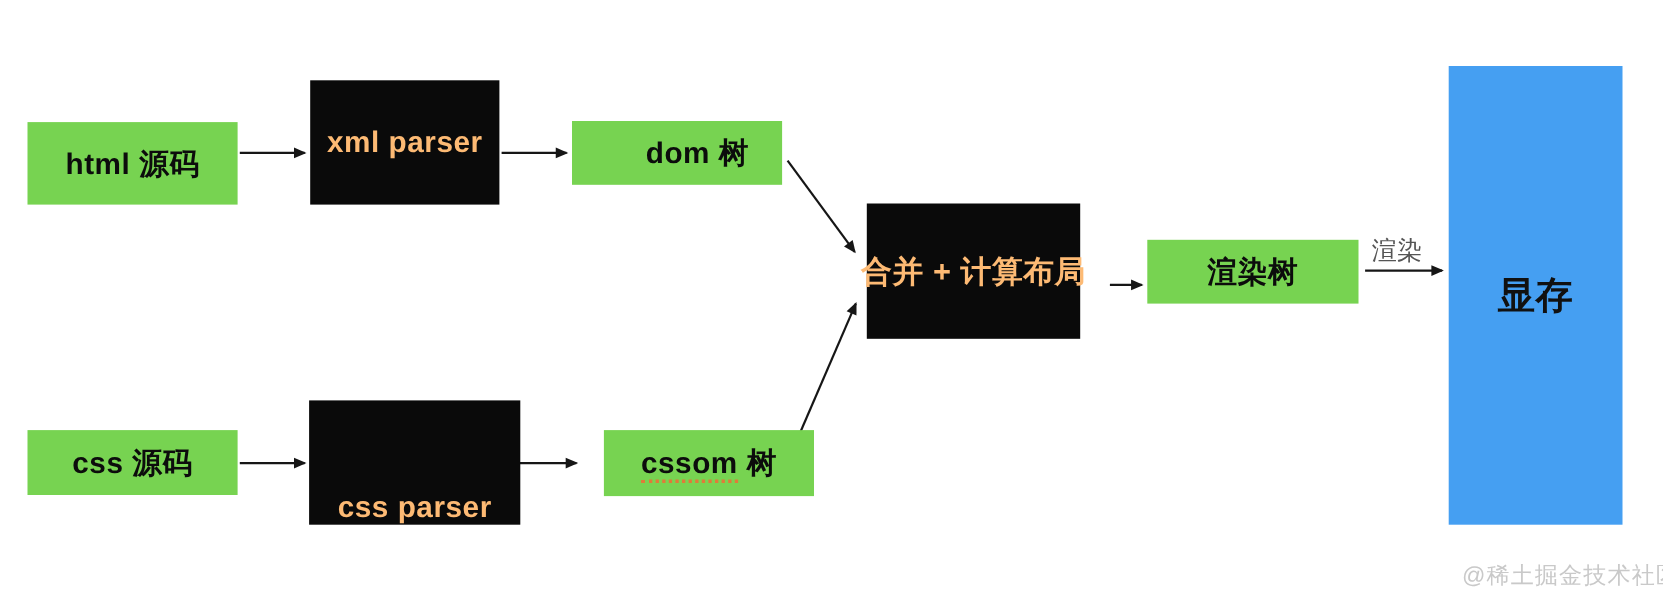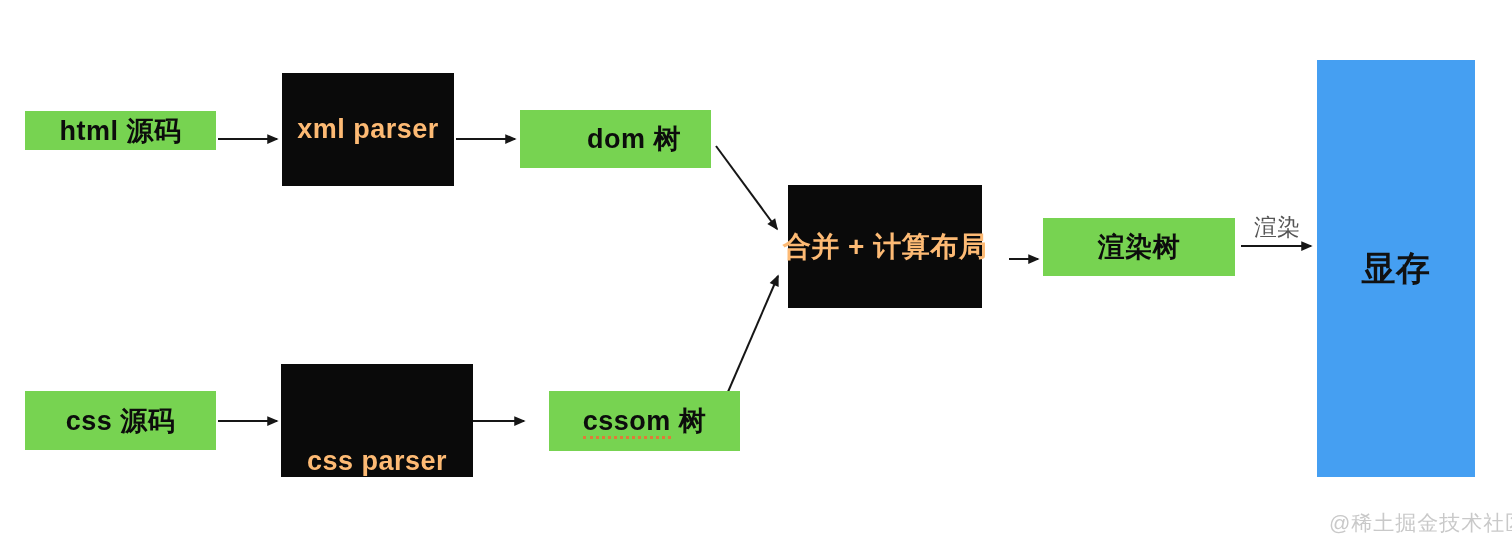--- a/index.html
+++ b/index.html
@@ -53,21 +53,21 @@
   }
   .spell-underline {
     border-bottom: 3px dotted #e07b39;
     padding-bottom: 0px;
   }
   .edge-label {
     position: absolute;
     left: 1240px;
     top: 212px;
     width: 60px;
-    text-align: right;
+    text-align: center;
     font-size: 23px;
     color: #555555;
     font-weight: normal;
   }
   .watermark {
     position: absolute;
     left: 1329px;
     top: 509px;
     font-size: 21px;
     color: #c9c9c9;
@@ -89,21 +89,21 @@
     <line x1="218" y1="139" x2="277" y2="139" marker-end="url(#ah)"></line>
     <line x1="456" y1="139" x2="515" y2="139" marker-end="url(#ah)"></line>
     <line x1="716" y1="146" x2="777" y2="229" marker-end="url(#ah)"></line>
     <line x1="218" y1="421" x2="277" y2="421" marker-end="url(#ah)"></line>
     <line x1="457" y1="421" x2="524" y2="421" marker-end="url(#ah)"></line>
     <line x1="715" y1="422" x2="778" y2="276" marker-end="url(#ah)"></line>
     <line x1="1009" y1="259" x2="1038" y2="259" marker-end="url(#ah)"></line>
     <line x1="1241" y1="246" x2="1311" y2="246" marker-end="url(#ah)"></line>
   </svg>
 
-  <div class="node green" style="left:25px; top:111px; width:191px; height:39px;">
+  <div class="node green" style="left:25px; top:111px; width:191px; height:75px;">
     <span>html 源码</span>
   </div>
 
   <div class="node black" style="left:282px; top:73px; width:172px; height:113px;">
     <span>xml parser</span>
   </div>
 
   <div class="node green" style="left:520px; top:110px; width:191px; height:58px;padding-left:37px;">
     <span>dom 树</span>
   </div>

